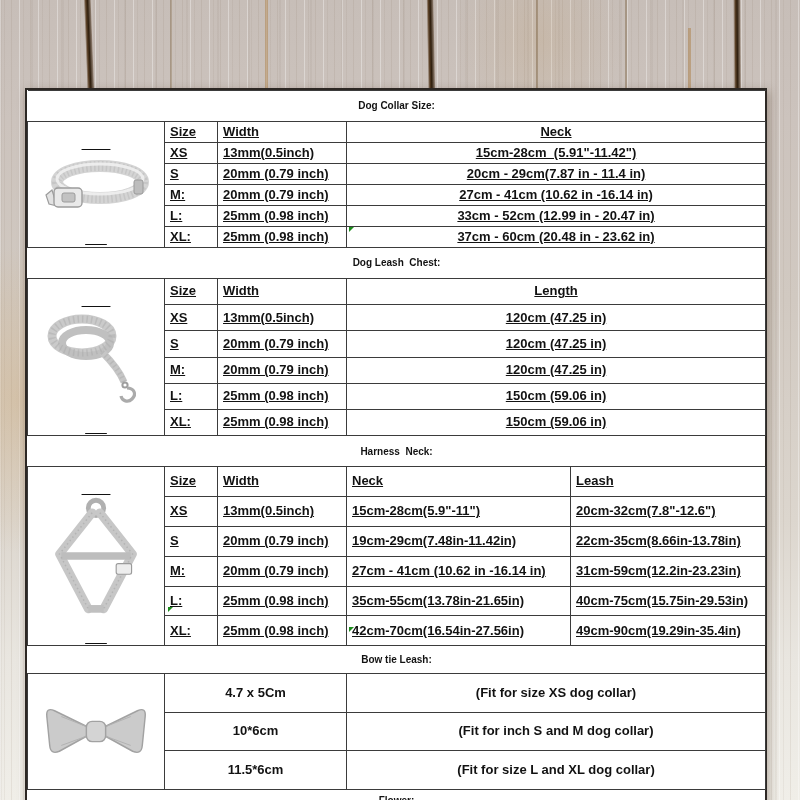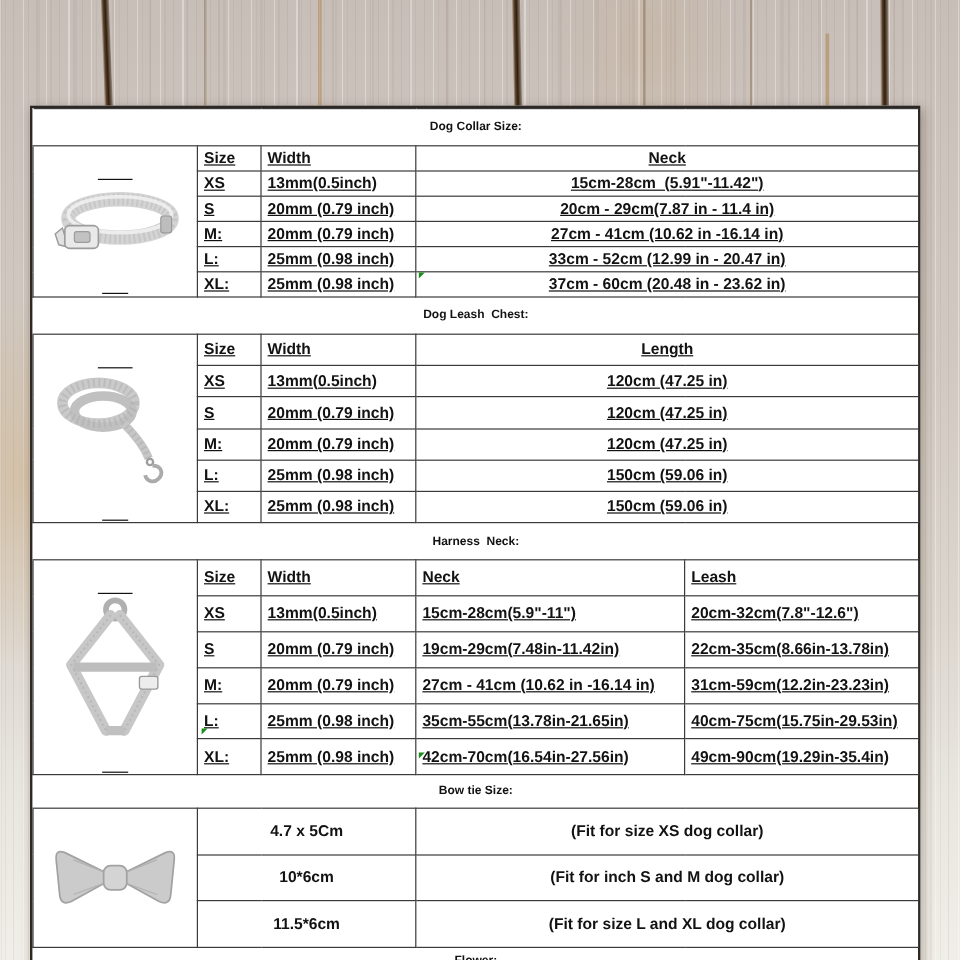--- a/index.html
+++ b/index.html
@@ -227,21 +227,21 @@
       <td>40cm-75cm(15.75in-29.53in)</td>
     </tr>
     <tr class="d-row">
       <td>XL:</td>
       <td>25mm (0.98 inch)</td>
       <td>42cm-70cm(16.54in-27.56in)</td>
       <td>49cm-90cm(19.29in-35.4in)</td>
     </tr>
 
     <tr class="t-row hsm">
-      <td colspan="5">Bow tie Size:</td>
+      <td colspan="5">Bow tie Leash:</td>
     </tr>
     <tr class="b-row">
       <td class="img-cell" rowspan="3">
         <svg width="108" height="56" viewBox="0 0 112 58">
           <path d="M56,29 L13,8 Q4,4 5,14 L8,44 Q9,54 18,50 Z" fill="#cbcbcb" stroke="#a2a2a2" stroke-width="1.5" stroke-linejoin="round"></path>
           <path d="M56,29 L99,8 Q108,4 107,14 L104,44 Q103,54 94,50 Z" fill="#cbcbcb" stroke="#a2a2a2" stroke-width="1.5" stroke-linejoin="round"></path>
           <path d="M20,14 L50,26 M20,44 L50,33 M92,14 L62,26 M92,44 L62,33" stroke="#b1b1b1" stroke-width="1" fill="none"></path>
           <rect x="46" y="19" width="20" height="21" rx="6" fill="#d4d4d4" stroke="#a2a2a2" stroke-width="1.5"></rect>
         </svg>
       </td>

